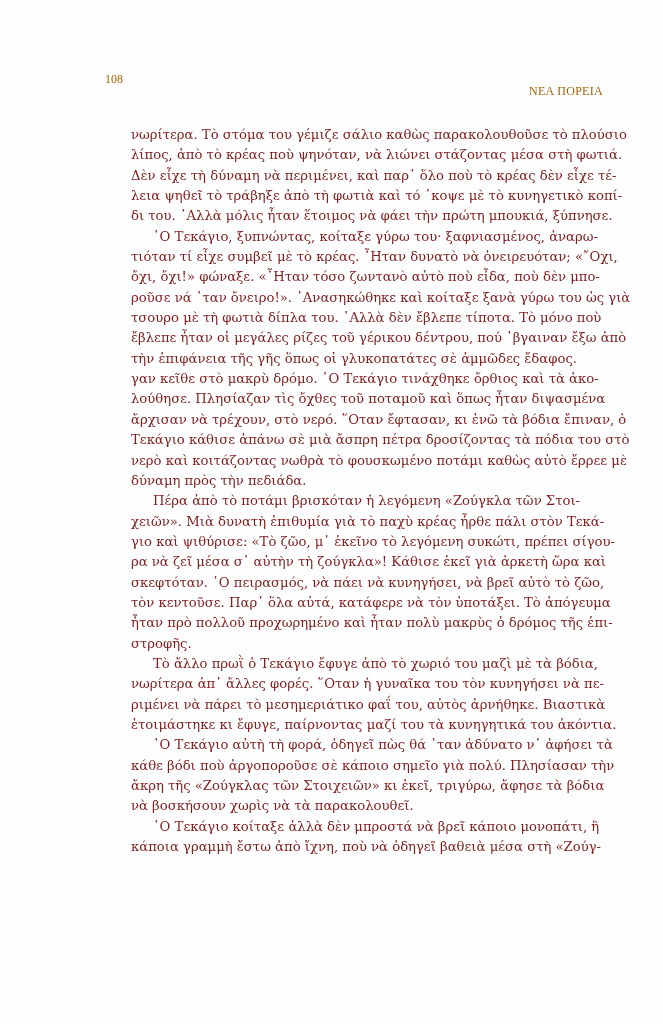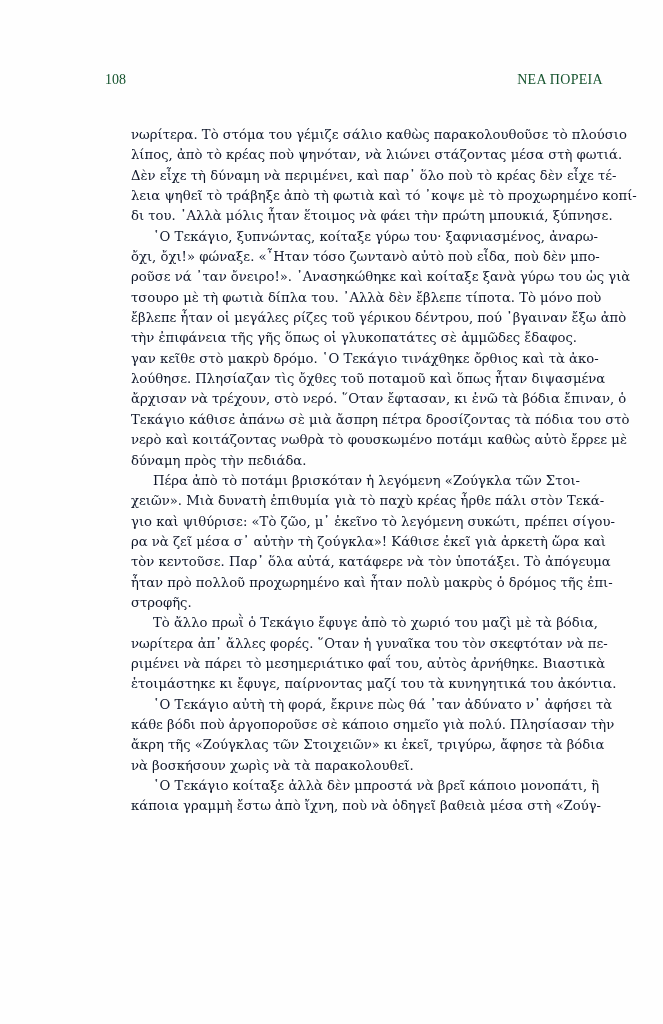--- a/index.html
+++ b/index.html
@@ -1,49 +1,50 @@
 <!DOCTYPE html>
 <html><head>
 <meta charset="utf-8">
 <style>
   html, body { margin: 0; padding: 0; background: #ffffff; }
   body { width: 663px; height: 1024px; position: relative; overflow: hidden; }
   .page { position: absolute; left: 0; top: 0; width: 663px; height: 1024px; background: #fefefe; }
   .header { position: absolute; top: 72px; left: 105px; right: 60px; height: 20px;
-    font-family: "Liberation Serif", "DejaVu Serif", serif; font-size: 14px; color: #14532d; }
+    font-family: "Liberation Serif", "DejaVu Serif", serif; font-size: 12px; color: #a16207; }
   .page-num { position: absolute; left: 0; top: 0; }
-  .running-head { position: absolute; right: 0; top: 0; letter-spacing: 0.3px; }
+  .running-head { position: absolute; right: 0; top: 12px; letter-spacing: 0.3px; }
   .body-text { position: absolute; left: 131px; top: 125px; width: 446px;
     font-family: "DejaVu Serif", "Liberation Serif", serif; font-size: 13.2px;
-    line-height: 20.35px; color: #0f172a; }
+    line-height: 20.35px; color: #7f1d1d; }
   .line { display: block; white-space: nowrap; text-align: justify; text-align-last: justify; height: 20.35px; overflow: visible; }
   .line.last { text-align-last: left; }
   .line.indent { padding-left: 22px; }
 </style>
 </head>
 <body>
 
 <div class="page">
   <div class="header">
     <span class="page-num">108</span>
     <span class="running-head">ΝΕΑ ΠΟΡΕΙΑ</span>
   </div>
 
   <div class="body-text">
 
     <div>
       <span class="line">νωρίτερα. Τὸ στόμα του γέμιζε σάλιο καθὼς παρακολουθοῦσε τὸ πλούσιο</span>
       <span class="line">λίπος, ἀπὸ τὸ κρέας ποὺ ψηνόταν, νὰ λιώνει στάζοντας μέσα στὴ φωτιά.</span>
       <span class="line">Δὲν εἶχε τὴ δύναμη νὰ περιμένει, καὶ παρ᾽ ὅλο ποὺ τὸ κρέας δὲν εἶχε τέ-</span>
-      <span class="line">λεια ψηθεῖ τὸ τράβηξε ἀπὸ τὴ φωτιὰ καὶ τό ᾽κοψε μὲ τὸ προχωρημένο κοπί-</span>
+      <span class="line">λεια ψηθεῖ τὸ τράβηξε ἀπὸ τὴ φωτιὰ καὶ τό ᾽κοψε μὲ τὸ κυνηγετικὸ κοπί-</span>
       <span class="line last">δι του. ᾽Αλλὰ μόλις ἦταν ἕτοιμος νὰ φάει τὴν πρώτη μπουκιά, ξύπνησε.</span>
     </div>
 
     <div>
       <span class="line indent">῾Ο Τεκάγιο, ξυπνώντας, κοίταξε γύρω του· ξαφνιασμένος, ἀναρω-</span>
+      <span class="line">τιόταν τί εἶχε συμβεῖ μὲ τὸ κρέας. ῏Ηταν δυνατὸ νὰ ὀνειρευόταν; «῎Οχι,</span>
       <span class="line">ὄχι, ὄχι!» φώναξε. «῏Ηταν τόσο ζωντανὸ αὐτὸ ποὺ εἶδα, ποὺ δὲν μπο-</span>
       <span class="line">ροῦσε νά ᾽ταν ὄνειρο!». ᾽Ανασηκώθηκε καὶ κοίταξε ξανὰ γύρω του ὡς γιὰ</span>
       <span class="line">τσουρο μὲ τὴ φωτιὰ δίπλα του. ᾽Αλλὰ δὲν ἔβλεπε τίποτα. Τὸ μόνο ποὺ</span>
       <span class="line">ἔβλεπε ἦταν οἱ μεγάλες ρίζες τοῦ γέρικου δέντρου, πού ᾽βγαιναν ἔξω ἀπὸ</span>
       <span class="line last">τὴν ἐπιφάνεια τῆς γῆς ὅπως οἱ γλυκοπατάτες σὲ ἀμμῶδες ἔδαφος.</span>
     </div>
 
     <div>
       <span class="line">γαν κεῖθε στὸ μακρὺ δρόμο. ῾Ο Τεκάγιο τινάχθηκε ὄρθιος καὶ τὰ ἀκο-</span>
       <span class="line">λούθησε. Πλησίαζαν τὶς ὄχθες τοῦ ποταμοῦ καὶ ὅπως ἦταν διψασμένα</span>
@@ -51,34 +52,35 @@
       <span class="line">Τεκάγιο κάθισε ἀπάνω σὲ μιὰ ἄσπρη πέτρα δροσίζοντας τὰ πόδια του στὸ</span>
       <span class="line">νερὸ καὶ κοιτάζοντας νωθρὰ τὸ φουσκωμένο ποτάμι καθὼς αὐτὸ ἔρρεε μὲ</span>
       <span class="line last">δύναμη πρὸς τὴν πεδιάδα.</span>
     </div>
 
     <div>
       <span class="line indent">Πέρα ἀπὸ τὸ ποτάμι βρισκόταν ἡ λεγόμενη «Ζούγκλα τῶν Στοι-</span>
       <span class="line">χειῶν». Μιὰ δυνατὴ ἐπιθυμία γιὰ τὸ παχὺ κρέας ἦρθε πάλι στὸν Τεκά-</span>
       <span class="line">γιο καὶ ψιθύρισε: «Τὸ ζῶο, μ᾽ ἐκεῖνο τὸ λεγόμενη συκώτι, πρέπει σίγου-</span>
       <span class="line">ρα νὰ ζεῖ μέσα σ᾽ αὐτὴν τὴ ζούγκλα»! Κάθισε ἐκεῖ γιὰ ἀρκετὴ ὥρα καὶ</span>
+      <span class="line">σκεφτόταν. ῾Ο πειρασμός, νὰ πάει νὰ κυνηγήσει, νὰ βρεῖ αὐτὸ τὸ ζῶο,</span>
       <span class="line">τὸν κεντοῦσε. Παρ᾽ ὅλα αὐτά, κατάφερε νὰ τὸν ὑποτάξει. Τὸ ἀπόγευμα</span>
       <span class="line">ἦταν πρὸ πολλοῦ προχωρημένο καὶ ἦταν πολὺ μακρὺς ὁ δρόμος τῆς ἐπι-</span>
       <span class="line last">στροφῆς.</span>
     </div>
 
     <div>
       <span class="line indent">Τὸ ἄλλο πρωῒ ὁ Τεκάγιο ἔφυγε ἀπὸ τὸ χωριό του μαζὶ μὲ τὰ βόδια,</span>
-      <span class="line">νωρίτερα ἀπ᾽ ἄλλες φορές. ῞Οταν ἡ γυναῖκα του τὸν σκεφτόταν νὰ πε-</span>
+      <span class="line">νωρίτερα ἀπ᾽ ἄλλες φορές. ῞Οταν ἡ γυναῖκα του τὸν κυνηγήσει νὰ πε-</span>
       <span class="line">ριμένει νὰ πάρει τὸ μεσημεριάτικο φαΐ του, αὐτὸς ἀρνήθηκε. Βιαστικὰ</span>
       <span class="line last">ἑτοιμάστηκε κι ἔφυγε, παίρνοντας μαζί του τὰ κυνηγητικά του ἀκόντια.</span>
     </div>
 
     <div>
-      <span class="line indent">῾Ο Τεκάγιο αὐτὴ τὴ φορά, ἔκρινε πὼς θά ᾽ταν ἀδύνατο ν᾽ ἀφήσει τὰ</span>
+      <span class="line indent">῾Ο Τεκάγιο αὐτὴ τὴ φορά, ὁδηγεῖ πὼς θά ᾽ταν ἀδύνατο ν᾽ ἀφήσει τὰ</span>
       <span class="line">κάθε βόδι ποὺ ἀργοποροῦσε σὲ κάποιο σημεῖο γιὰ πολύ. Πλησίασαν τὴν</span>
       <span class="line">ἄκρη τῆς «Ζούγκλας τῶν Στοιχειῶν» κι ἐκεῖ, τριγύρω, ἄφησε τὰ βόδια</span>
       <span class="line last">νὰ βοσκήσουν χωρὶς νὰ τὰ παρακολουθεῖ.</span>
     </div>
 
     <div>
       <span class="line indent">῾Ο Τεκάγιο κοίταξε ἀλλὰ δὲν μπροστά νὰ βρεῖ κάποιο μονοπάτι, ἢ</span>
       <span class="line">κάποια γραμμὴ ἔστω ἀπὸ ἴχνη, ποὺ νὰ ὁδηγεῖ βαθειὰ μέσα στὴ «Ζούγ-</span>
     </div>
   </div>

